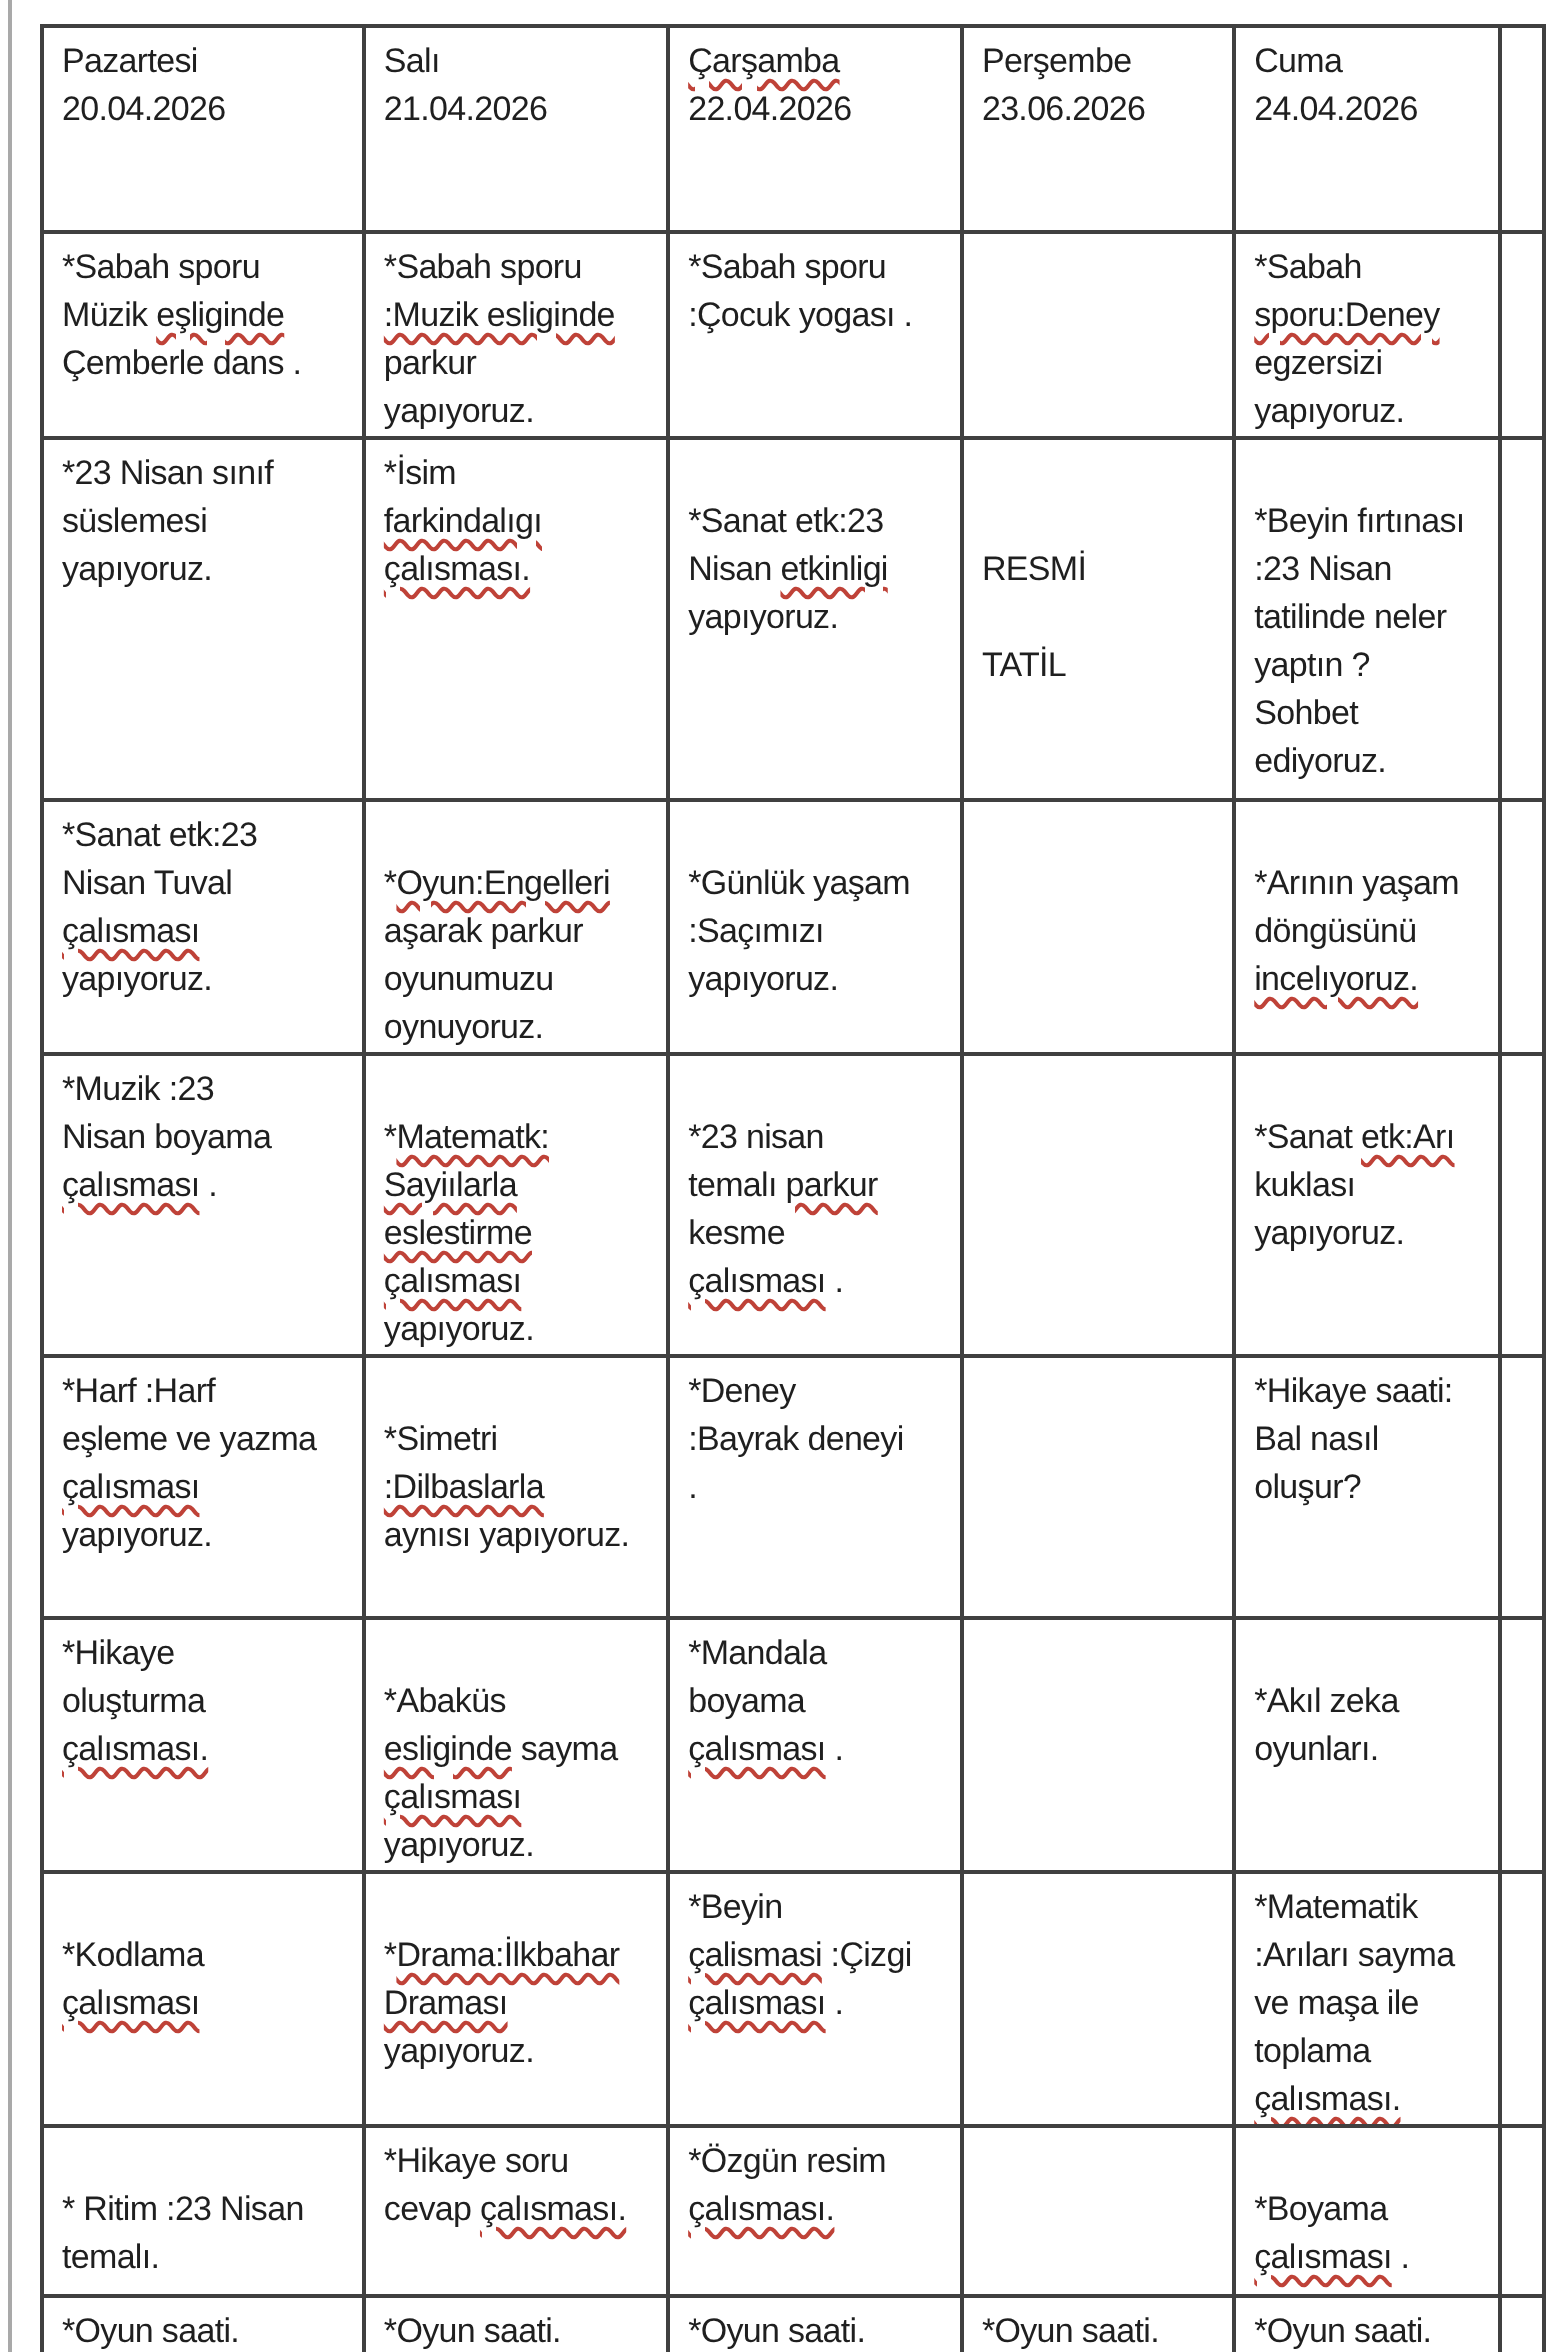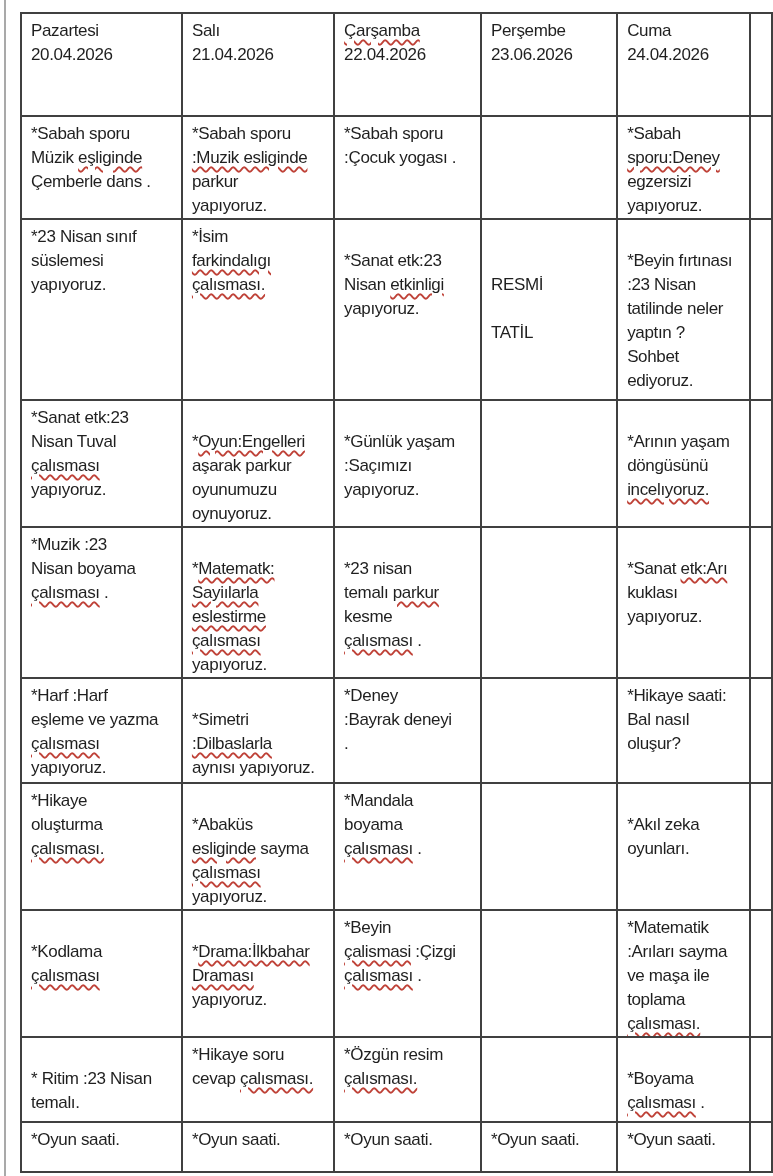--- a/index.html
+++ b/index.html
@@ -43,21 +43,21 @@
   col.c3{width:148px}
   col.c4{width:138px}
   col.c5{width:134px}
   col.c6{width:22px}
   
   tr:nth-child(1) td{height:103px}
   tr:nth-child(2) td{height:103px}
   tr:nth-child(3) td{height:181px}
   tr:nth-child(4) td{height:121px}
   tr:nth-child(5) td{height:146px}
-  tr:nth-child(6) td{height:105px}
+  tr:nth-child(6) td{height:131px}
   tr:nth-child(7) td{height:125px}
   tr:nth-child(8) td{height:126px}
   tr:nth-child(9) td{height:85px}
   tr:nth-child(10) td{height:50px}
   
   span.sq{
     text-decoration-line:underline;
     text-decoration-style:wavy;
     text-decoration-color:var(--squiggle);
     text-decoration-thickness:2px;

